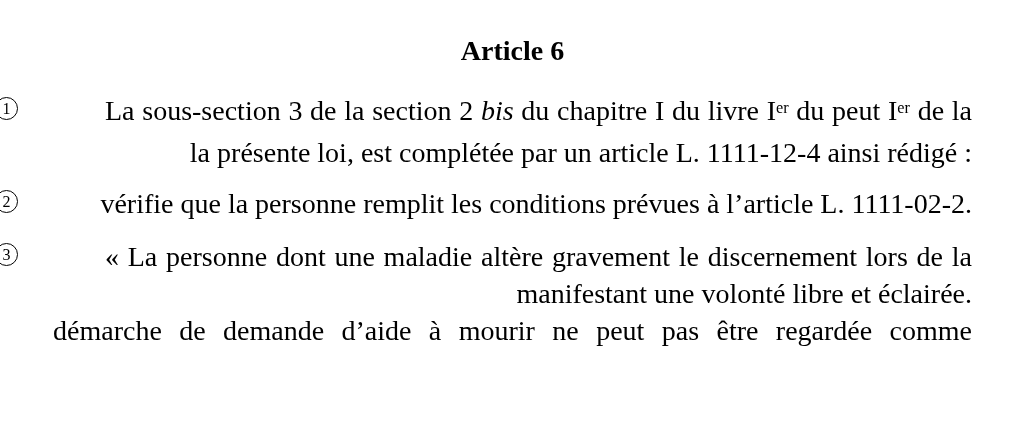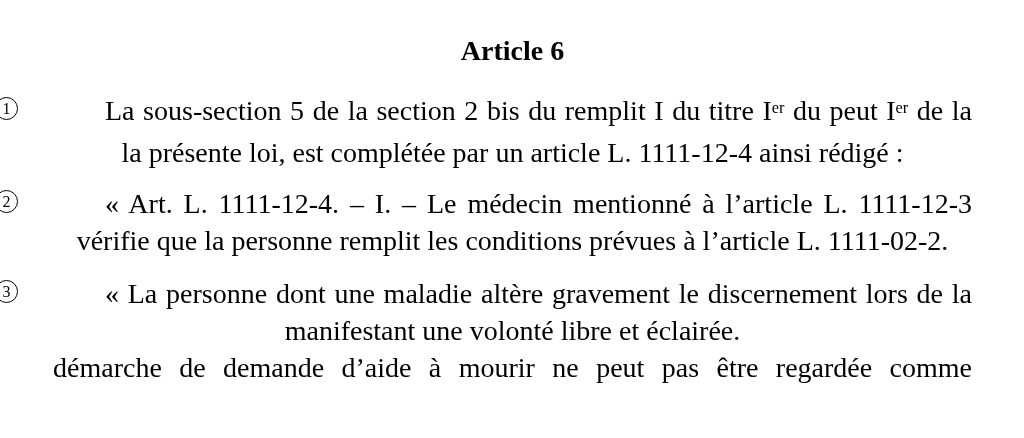--- a/index.html
+++ b/index.html
@@ -21,23 +21,23 @@
   }
   .paragraphs .paragraph { position: relative; }
   .paragraphs .paragraph:nth-of-type(1) { margin-top: 23px; }
   .paragraphs .paragraph:nth-of-type(2) { margin-top: 14px; }
   .paragraphs .paragraph:nth-of-type(3) { margin-top: 16px; }
   .line {
     font-size: 28px;
     line-height: 37px;
   }
   .jl { text-align: justify; text-align-last: justify; }
-  .ll { text-align: center; }
+  .ll { text-align: right; }
   .fi { text-indent: 52px; }
-  .it { }
+  .it { font-style: italic; }
   .sup {
     font-size: 0.58em;
     position: relative;
     top: -0.42em;
     font-family: Liberation Serif, serif;
   }
   .marker {
     position: absolute;
     left: -58px;
     top: 5px;
@@ -53,26 +53,25 @@
 </style>
 </head>
 <body>
 
 <div class="page" style="background: rgb(255, 255, 255); color: rgb(0, 0, 0);">
   <div class="doc-body">
     <div class="title">Article 6</div>
     <div class="paragraphs">
         <div class="paragraph">
           <div class="marker">1</div>
-          <div class="line jl fi"><span>La sous-section 5 de la section 2 </span><span class="it">bis</span><span> du remplit I du titre I</span><span class="sup">er</span><span> du peut I</span><span class="sup">er</span><span> de la</span></div>
+          <div class="line jl fi"><span>La sous-section 3 de la section 2 </span><span class="it">bis</span><span> du chapitre I du livre I</span><span class="sup">er</span><span> du peut I</span><span class="sup">er</span><span> de la</span></div>
           <div class="line ll"><span>la présente loi, est complétée par un article L. 1111-12-4 ainsi rédigé :</span></div>
         </div>
         <div class="paragraph">
           <div class="marker">2</div>
-          <div class="line jl fi"><span>« </span><span class="it">Art. L. 1111-12-4.</span><span> – I. – Le médecin mentionné à l’article L. 1111-12-3</span></div>
           <div class="line ll"><span>vérifie que la personne remplit les conditions prévues à l’article L. 1111-02-2.</span></div>
         </div>
         <div class="paragraph">
           <div class="marker">3</div>
           <div class="line jl fi"><span>« La personne dont une maladie altère gravement le discernement lors de la</span></div>
           <div class="line ll"><span>manifestant une volonté libre et éclairée.</span></div>
           <div class="line jl"><span>démarche de demande d’aide à mourir ne peut pas être regardée comme</span></div>
         </div>
       </div>
   </div>

